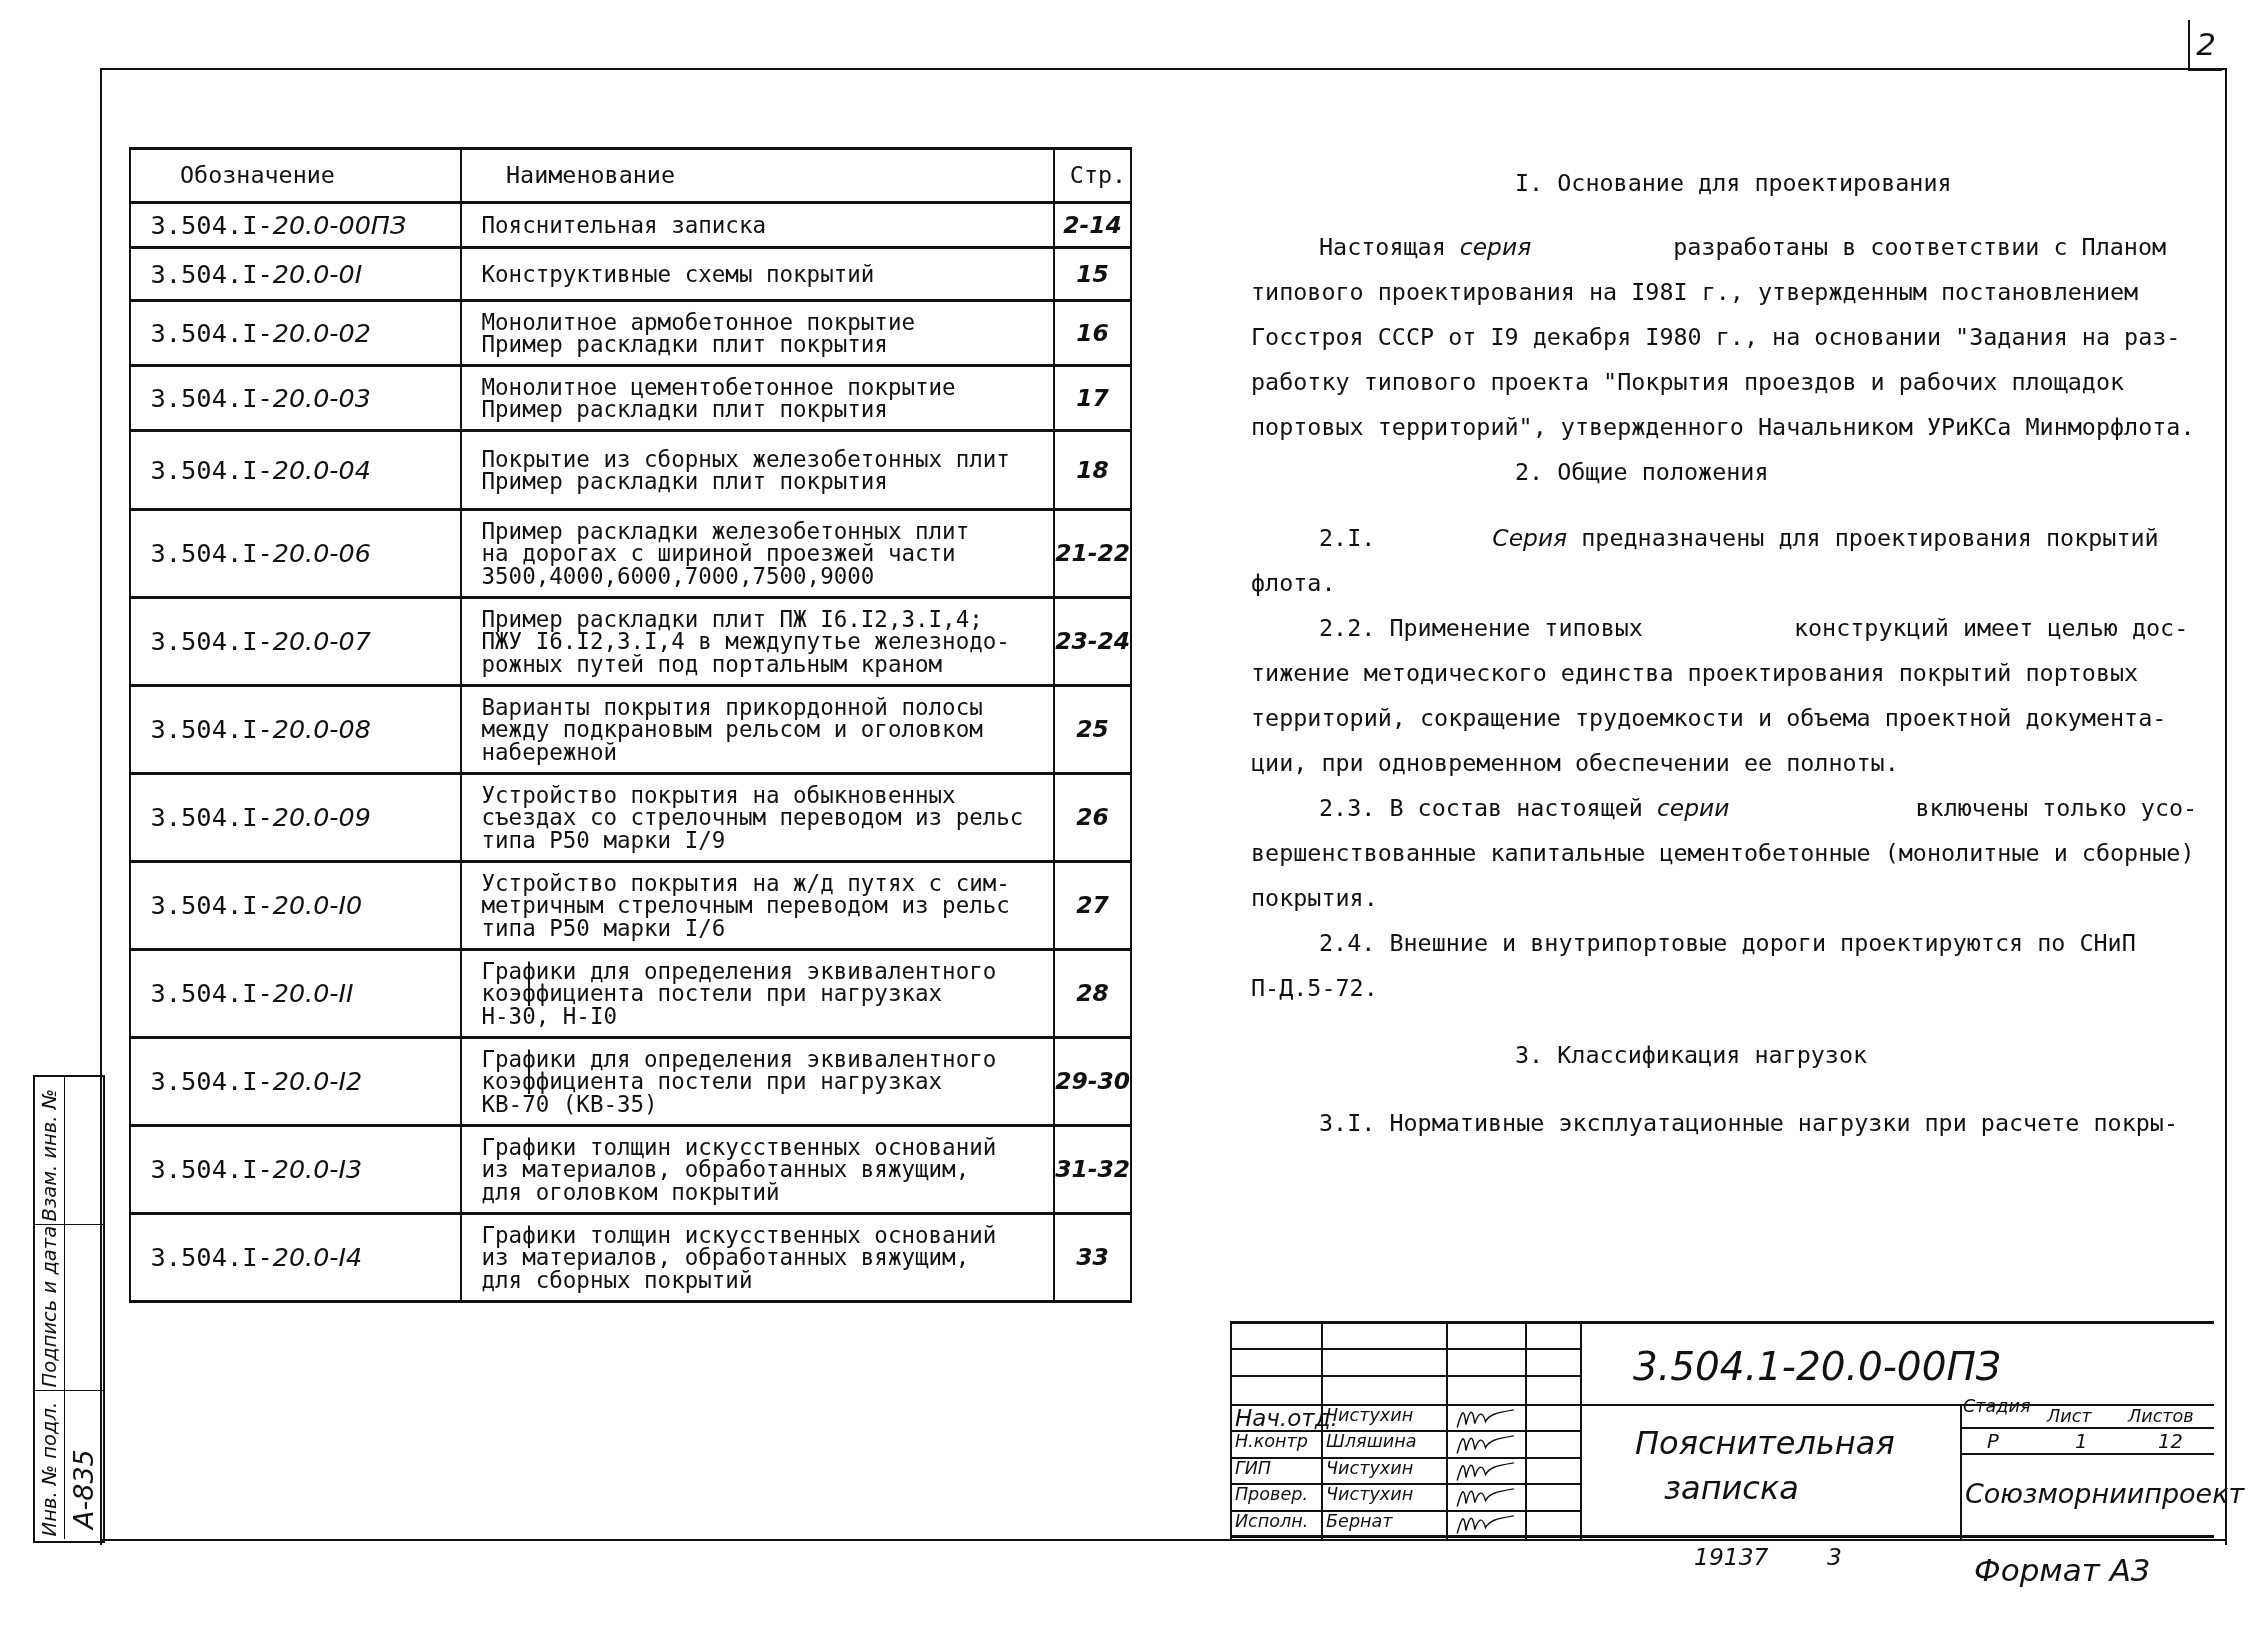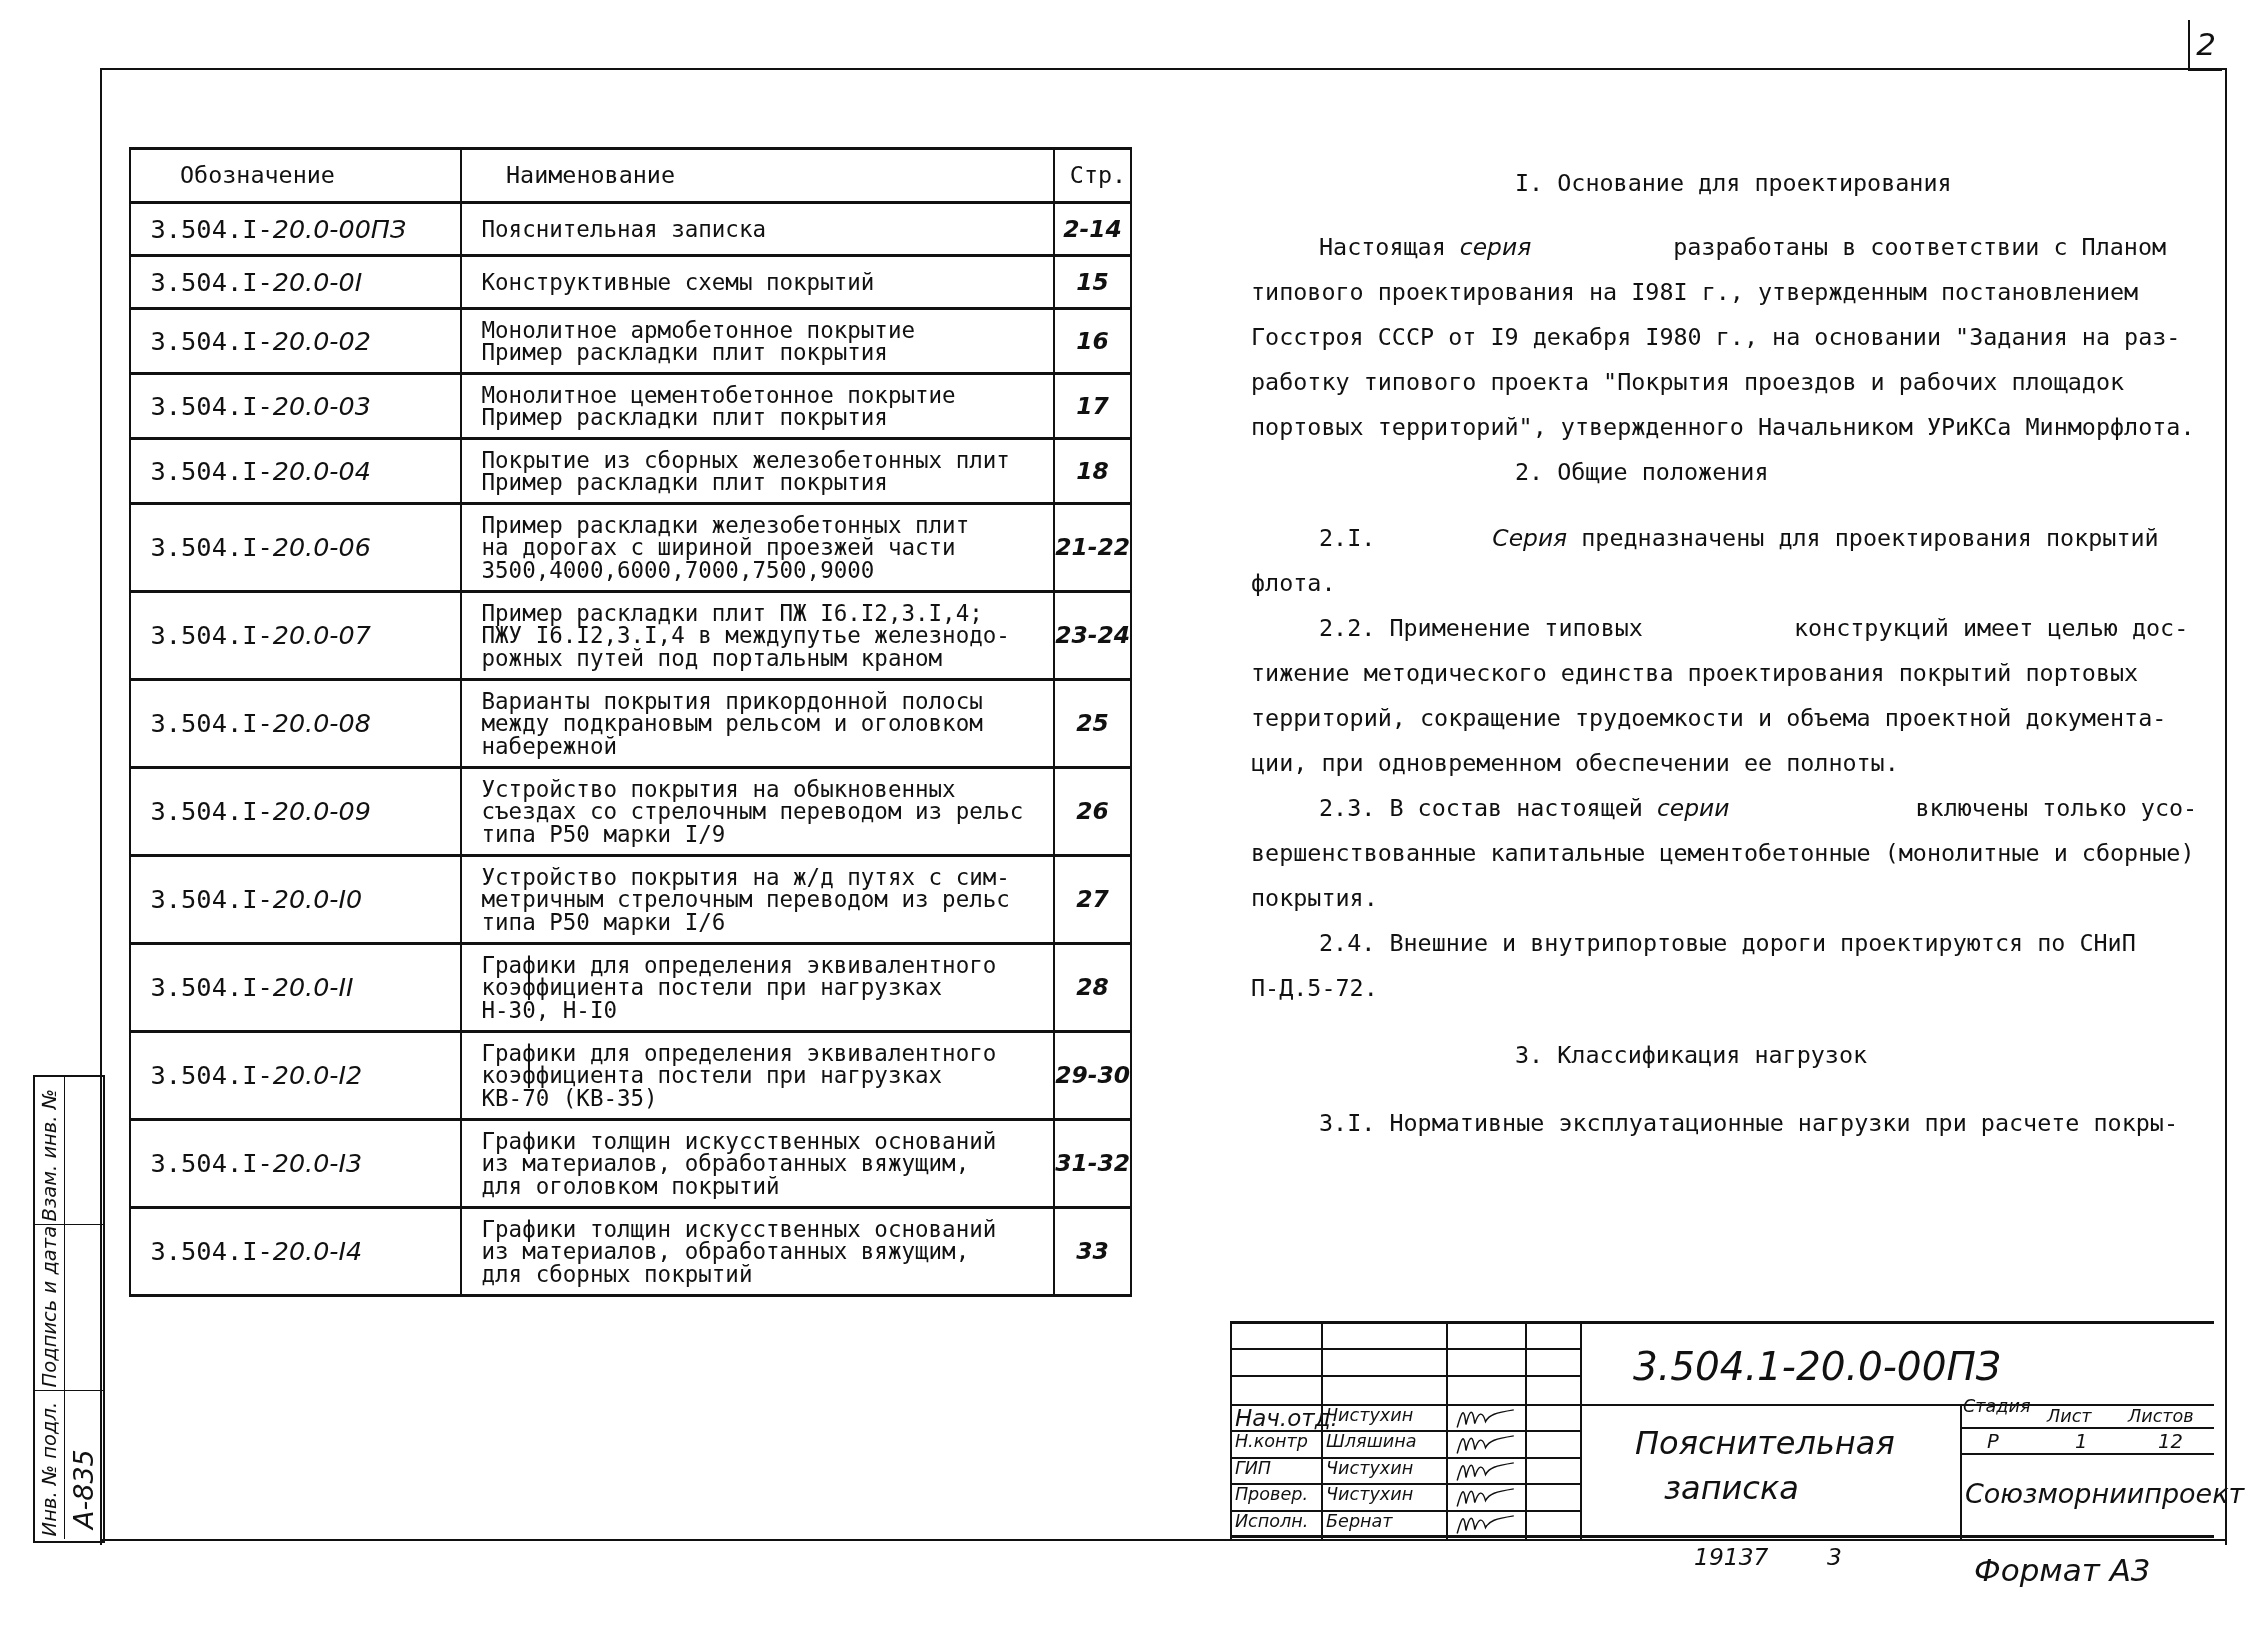--- a/index.html
+++ b/index.html
@@ -76,21 +76,21 @@
 
 <table class="toc">
   <thead>
     <tr>
       <th class="c1">Обозначение</th>
       <th class="c2">Наименование</th>
       <th class="c3">Стр.</th>
     </tr>
   </thead>
   <tbody id="toc-body">
-      <tr style="height: 53px; margin-top: 46px;">
+      <tr style="height: 45px; margin-top: 46px;">
         <td class="c1"><span>3.504.I-</span><span class="code-suf">20.0-00ПЗ</span></td>
         <td class="c2 nm">
           <div>Пояснительная записка</div>
         </td>
         <td class="c3">2-14</td>
       </tr>
       <tr style="height: 53px;">
         <td class="c1"><span>3.504.I-</span><span class="code-suf">20.0-0I</span></td>
         <td class="c2 nm">
           <div>Конструктивные схемы покрытий</div>
@@ -106,21 +106,21 @@
         <td class="c3">16</td>
       </tr>
       <tr style="height: 65px;">
         <td class="c1"><span>3.504.I-</span><span class="code-suf">20.0-03</span></td>
         <td class="c2 nm">
           <div>Монолитное цементобетонное покрытие</div>
           <div>Пример раскладки плит покрытия</div>
         </td>
         <td class="c3">17</td>
       </tr>
-      <tr style="height: 65px; border-radius: 27px;">
+      <tr style="height: 79px; border-radius: 27px;">
         <td class="c1"><span>3.504.I-</span><span class="code-suf">20.0-04</span></td>
         <td class="c2 nm">
           <div>Покрытие из сборных железобетонных плит</div>
           <div>Пример раскладки плит покрытия</div>
         </td>
         <td class="c3">18</td>
       </tr>
       <tr style="height: 88px;">
         <td class="c1"><span>3.504.I-</span><span class="code-suf">20.0-06</span></td>
         <td class="c2 nm">

